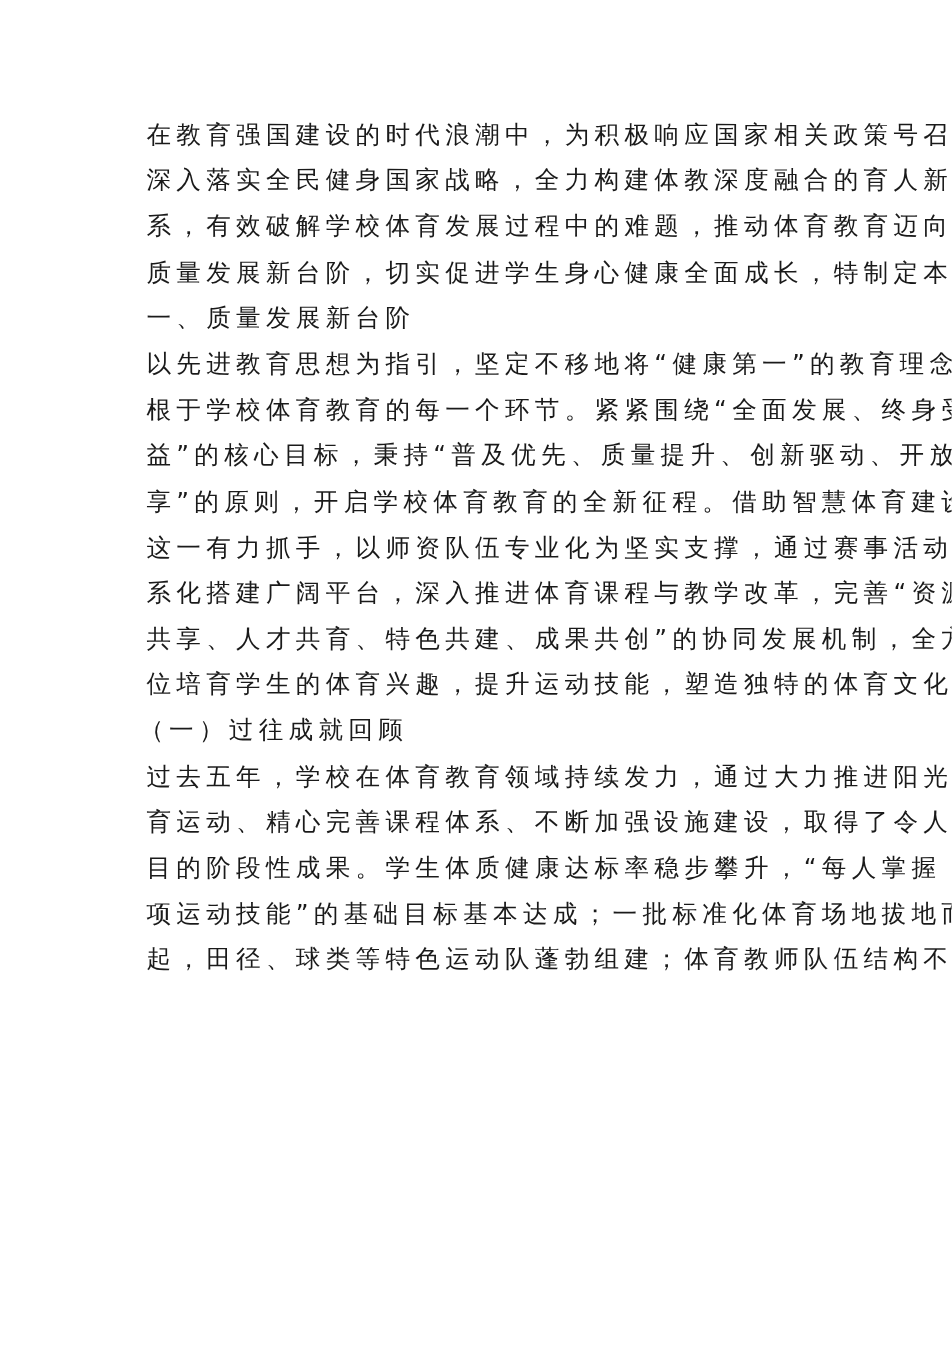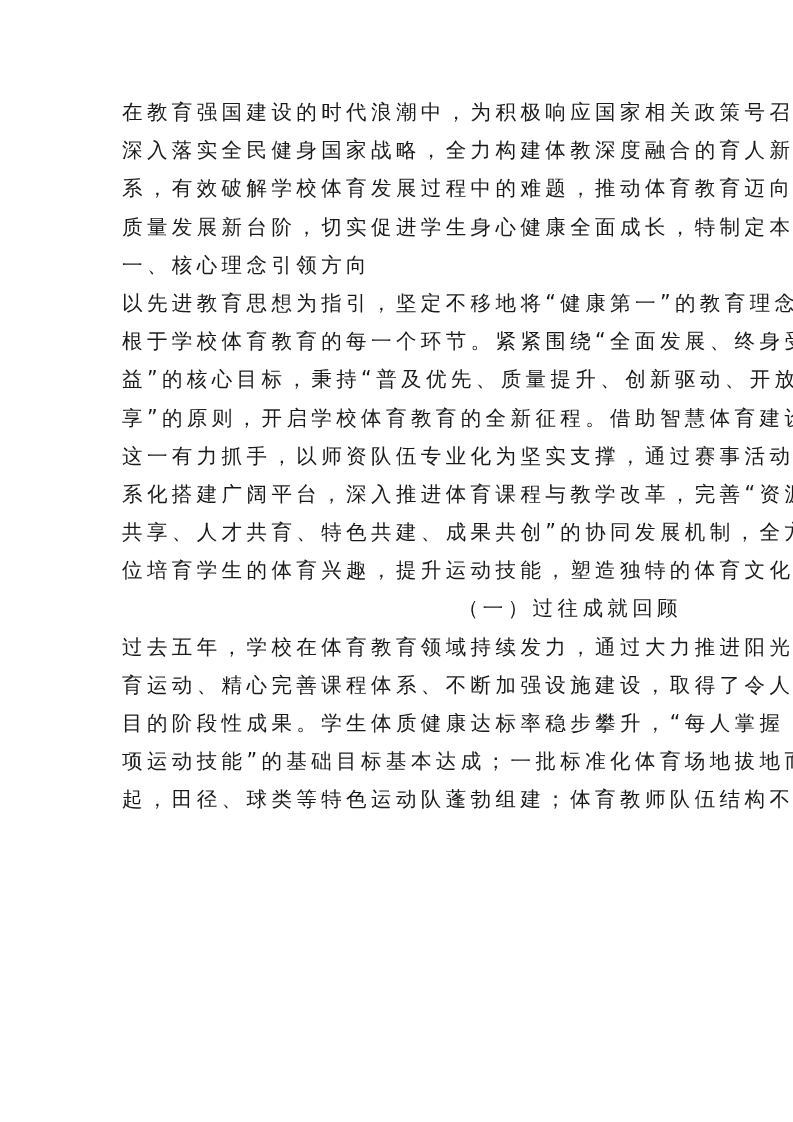--- a/index.html
+++ b/index.html
@@ -23,35 +23,35 @@
   }
   .line {
     height: 38.2px;
     line-height: 28px;
     font-size: 20.5px;
     letter-spacing: 4.4px;
     white-space: nowrap;
     overflow: visible;
   }
   .heading { }
-  .subheading { margin-left: -6px; text-align: right; }
+  .subheading { margin-left: -6px; }
 </style>
 </head>
 <body>
 
 <div class="page">
 
   <div>
     <div class="line">在教育强国建设的时代浪潮中，为积极响应国家相关政策号召，</div>
     <div class="line">深入落实全民健身国家战略，全力构建体教深度融合的育人新体</div>
     <div class="line">系，有效破解学校体育发展过程中的难题，推动体育教育迈向高</div>
     <div class="line">质量发展新台阶，切实促进学生身心健康全面成长，特制定本发</div>
   </div>
 
-  <div class="line heading">一、核心理念引领方向</div>
+  <div class="line heading">一、质量发展新台阶</div>
 
   <div>
     <div class="line">以先进教育思想为指引，坚定不移地将“健康第一”的教育理念扎</div>
     <div class="line">根于学校体育教育的每一个环节。紧紧围绕“全面发展、终身受</div>
     <div class="line">益”的核心目标，秉持“普及优先、质量提升、创新驱动、开放共</div>
     <div class="line">享”的原则，开启学校体育教育的全新征程。借助智慧体育建设</div>
     <div class="line">这一有力抓手，以师资队伍专业化为坚实支撑，通过赛事活动体</div>
     <div class="line">系化搭建广阔平台，深入推进体育课程与教学改革，完善“资源</div>
     <div class="line">共享、人才共育、特色共建、成果共创”的协同发展机制，全方</div>
     <div class="line">位培育学生的体育兴趣，提升运动技能，塑造独特的体育文化精</div>

